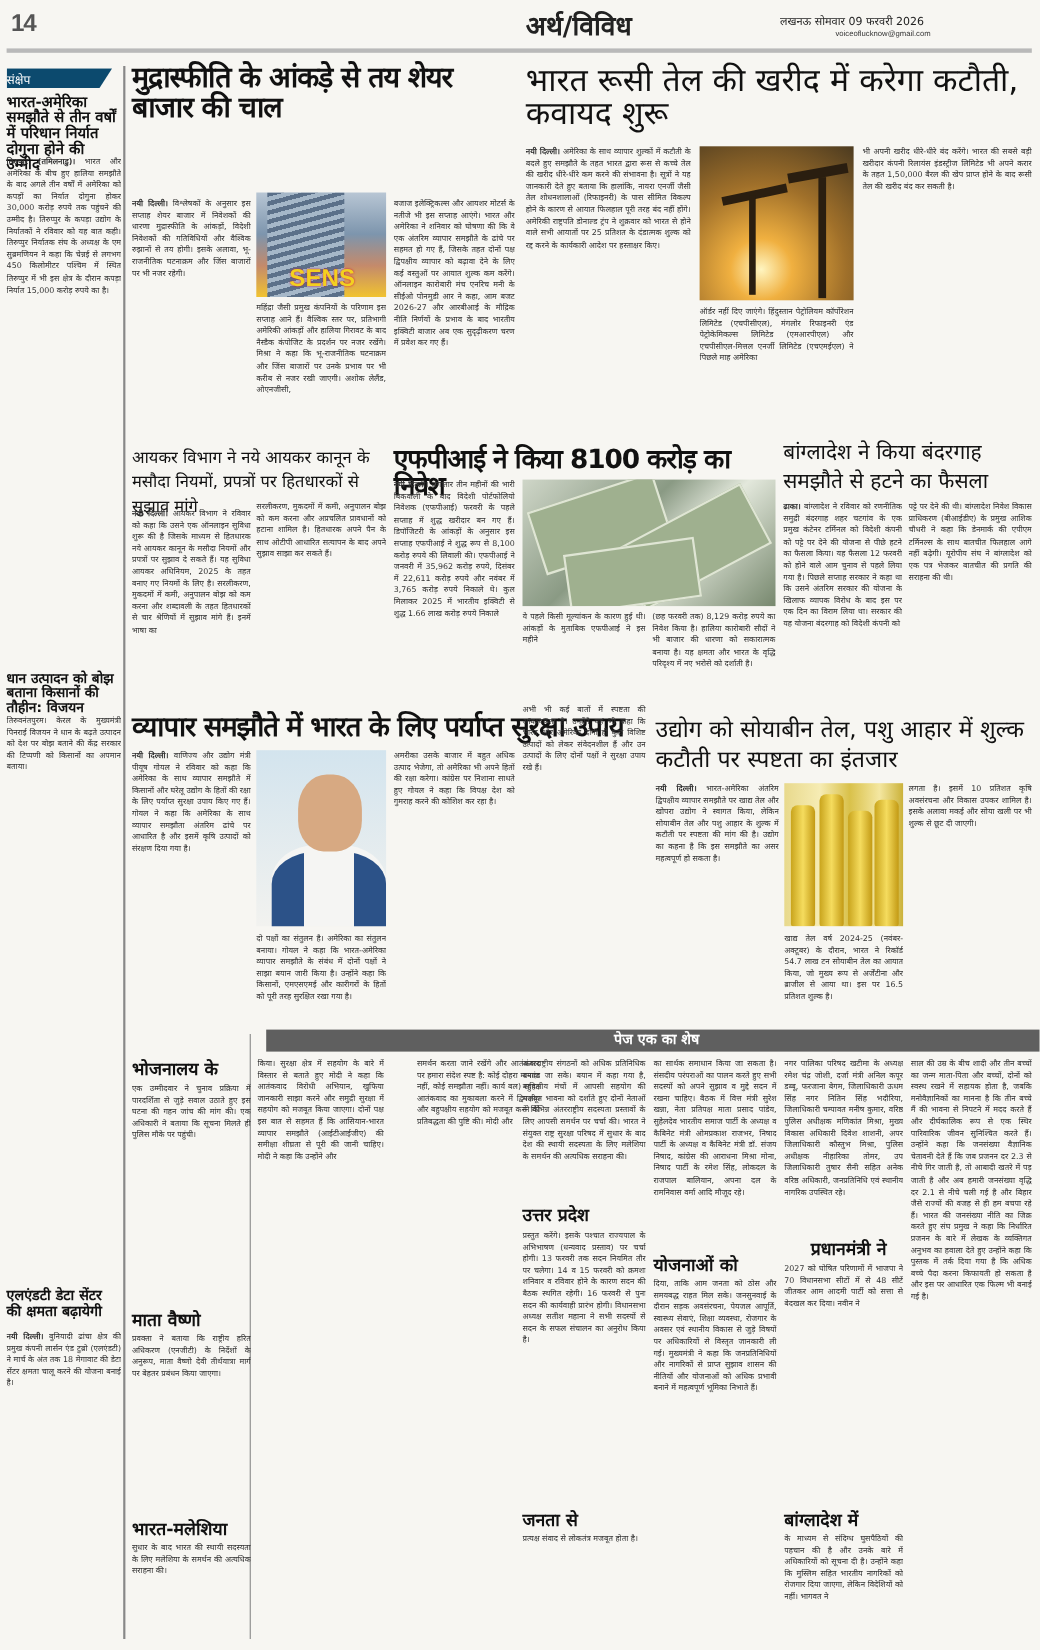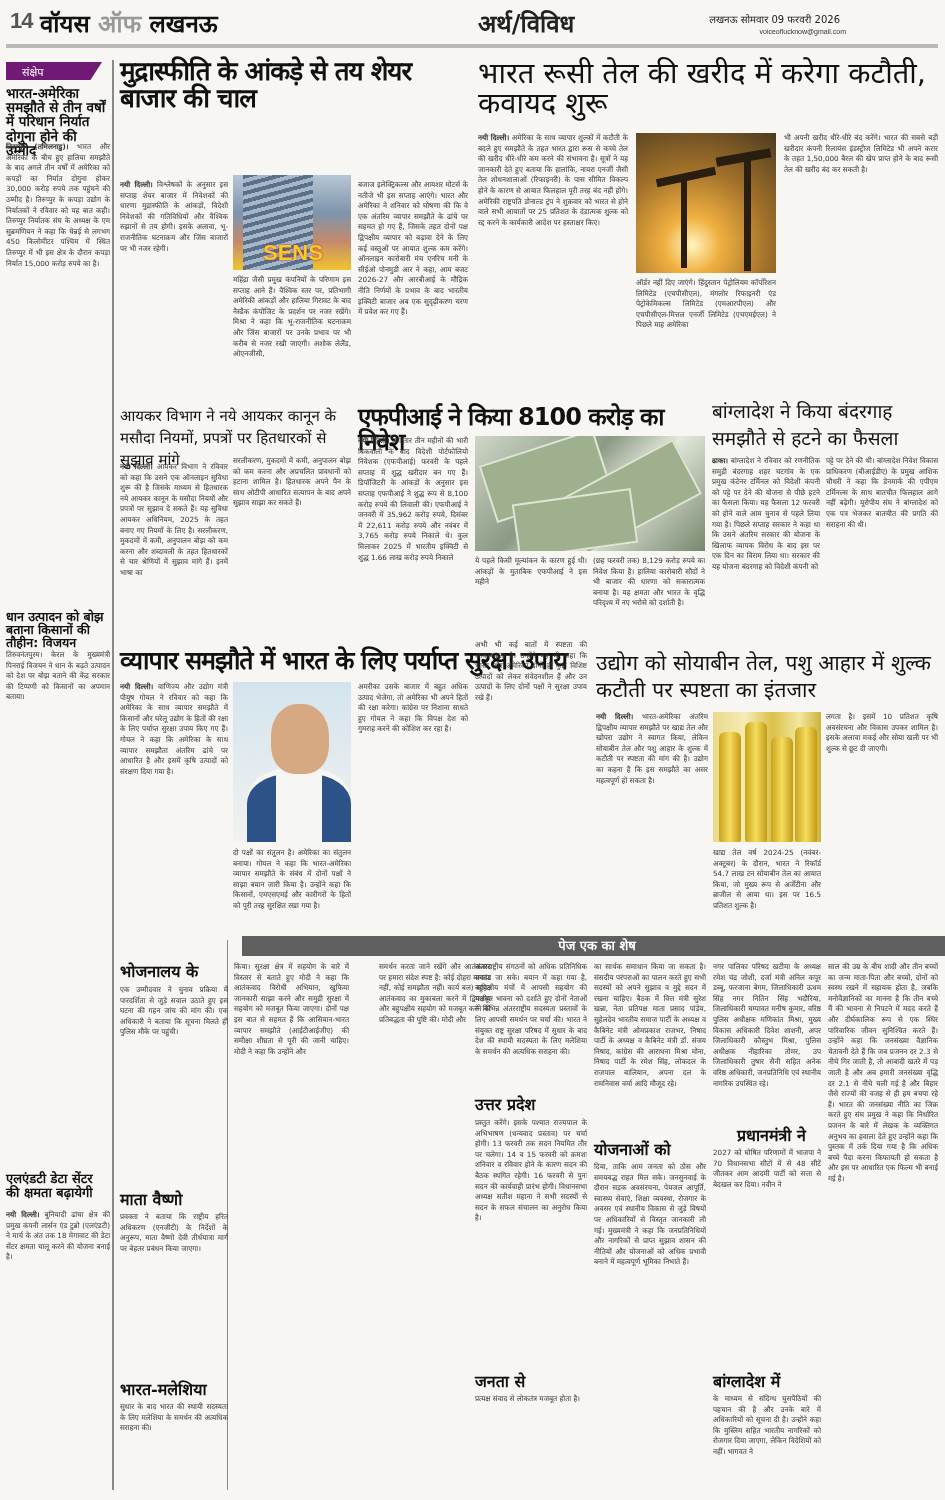--- a/index.html
+++ b/index.html
@@ -10,21 +10,21 @@
   .masthead .pnum { position: absolute; left: 10px; top: 8px; font-size: 22px; font-weight: bold; color: #555; font-family: "Liberation Sans", sans-serif; letter-spacing: -1px; }
   .masthead .paper { position: absolute; left: 40px; top: 6px; font-size: 24px; font-weight: bold; color: #111; }
   .masthead .paper .mid { color: #999; }
   .masthead .section { position: absolute; left: 478px; top: 6px; font-size: 24px; font-weight: bold; color: #222; }
   .masthead .date { position: absolute; right: 18px; top: 12px; font-size: 10px; color: #222; }
   .masthead .email { position: absolute; right: 12px; top: 28px; font-size: 7px; color: #333; font-family: "Liberation Sans", sans-serif; }
   .rule { position: absolute; left: 6px; top: 44px; width: 932px; height: 4px; background: #b9b9b9; }
 
   .col-divider { position: absolute; background: #888; width: 2px; }
 
-  .brief-tag { position: absolute; left: 6px; top: 62px; width: 96px; height: 18px; background: #701a75; color: #fff; font-size: 11px; padding: 2px 16px; clip-path: polygon(0 0, 100% 0, 88% 100%, 0 100%); }
+  .brief-tag { position: absolute; left: 6px; top: 62px; width: 96px; height: 18px; background: #0c4a6e; color: #fff; font-size: 11px; padding: 2px 0; clip-path: polygon(0 0, 100% 0, 88% 100%, 0 100%); }
   .body-text { font-size: 7.2px; line-height: 10.6px; color: #333; text-align: justify; overflow: hidden; }
   .body-text .lead { font-weight: bold; }
 
   .hl { position: absolute; color: #111; font-weight: bold; line-height: 1.05; }
   .hl.thin { font-weight: normal; }
 
   .img { position: absolute; overflow: hidden; }
   .img.sensex { background: linear-gradient(180deg, #b8c6d4 0%, #7d95ad 40%, #c48a6b 70%, #f1c330 100%); }
   .img.sensex .tower { position:absolute; left:10px; top:0; width:70px; height:100%; background: repeating-linear-gradient(165deg, #5b7089 0 4px, #a5b7c8 4px 8px); }
   .img.sensex .label { position:absolute; left:30px; bottom:4px; font-size:22px; font-weight:bold; color:#f3d020; font-family:"Liberation Sans", sans-serif; text-shadow:0 0 2px #c04; }
@@ -40,25 +40,20 @@
   .img.bottles .b { position:absolute; bottom:0; width:22px; background: linear-gradient(90deg,#c9a41c,#f5dc5e,#c39a14); border-radius:6px 6px 2px 2px; }
 
   .band { position: absolute; left: 242px; top: 936px; width: 710px; height: 20px; background: #5f5f5f; color: #fff; font-size: 13px; font-weight: bold; text-align: center; line-height: 20px; }
   .subhd { position: absolute; font-weight: bold; font-size: 16px; color: #111; }
 </style>
 </head>
 <body>
 
 <div class="masthead">
   <span class="pnum">14</span>
-  <span class="paper">
-    <span>वॉयस</span>
-    <span class="mid">ऑफ</span>
-    <span>लखनऊ</span>
-  </span>
   <span class="section">अर्थ/विविध</span>
   <span class="date">लखनऊ सोमवार 09 फरवरी 2026</span>
   <span class="email">voiceoflucknow@gmail.com</span>
 </div>
 <div class="rule"></div>
 
 <div class="col-divider" style="left:112px;top:60px;height:1430px;"></div>
 <div class="col-divider" style="left:227px;top:940px;height:550px;width:1px;"></div>
 
 <div class="brief-tag">संक्षेप</div>

